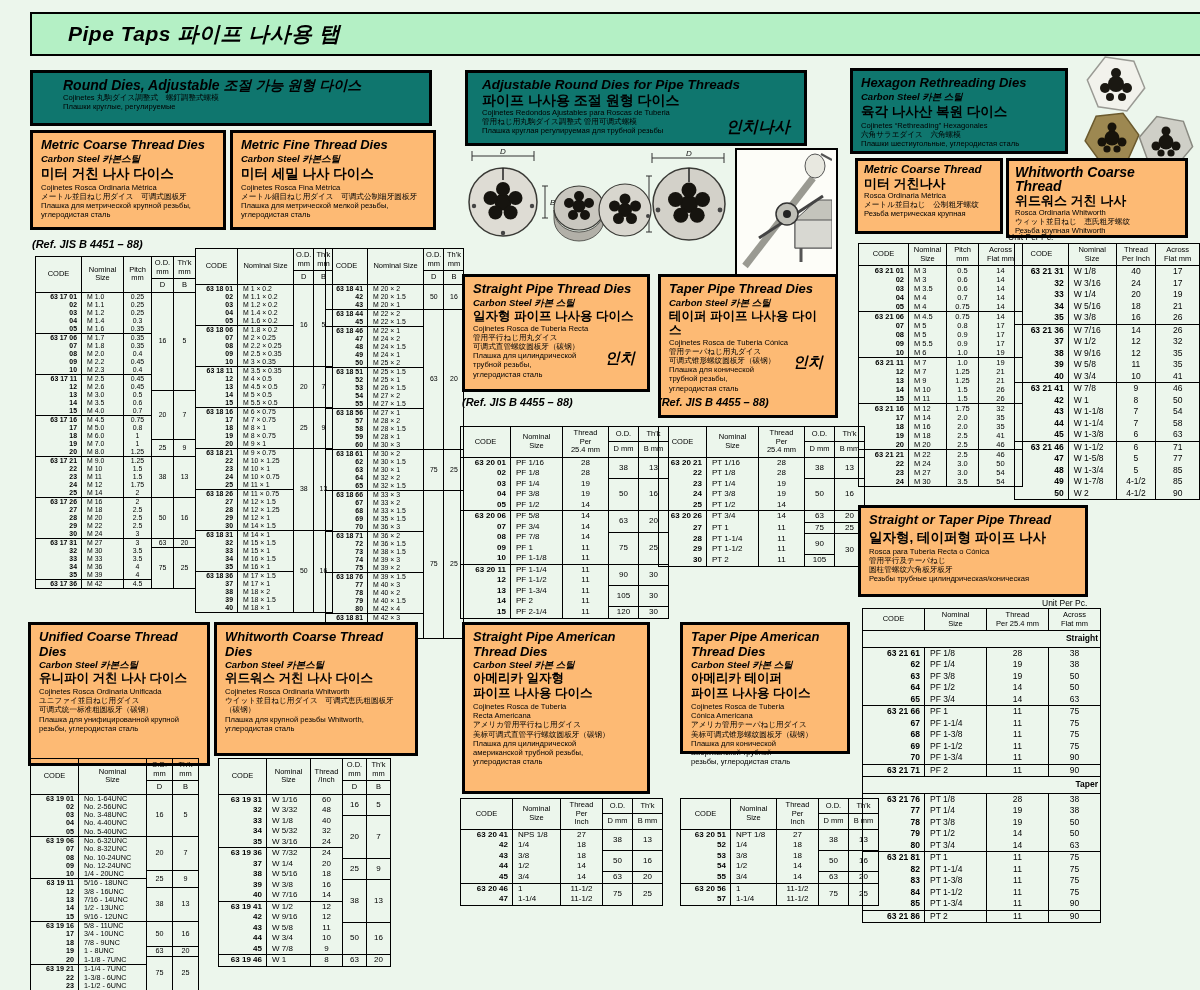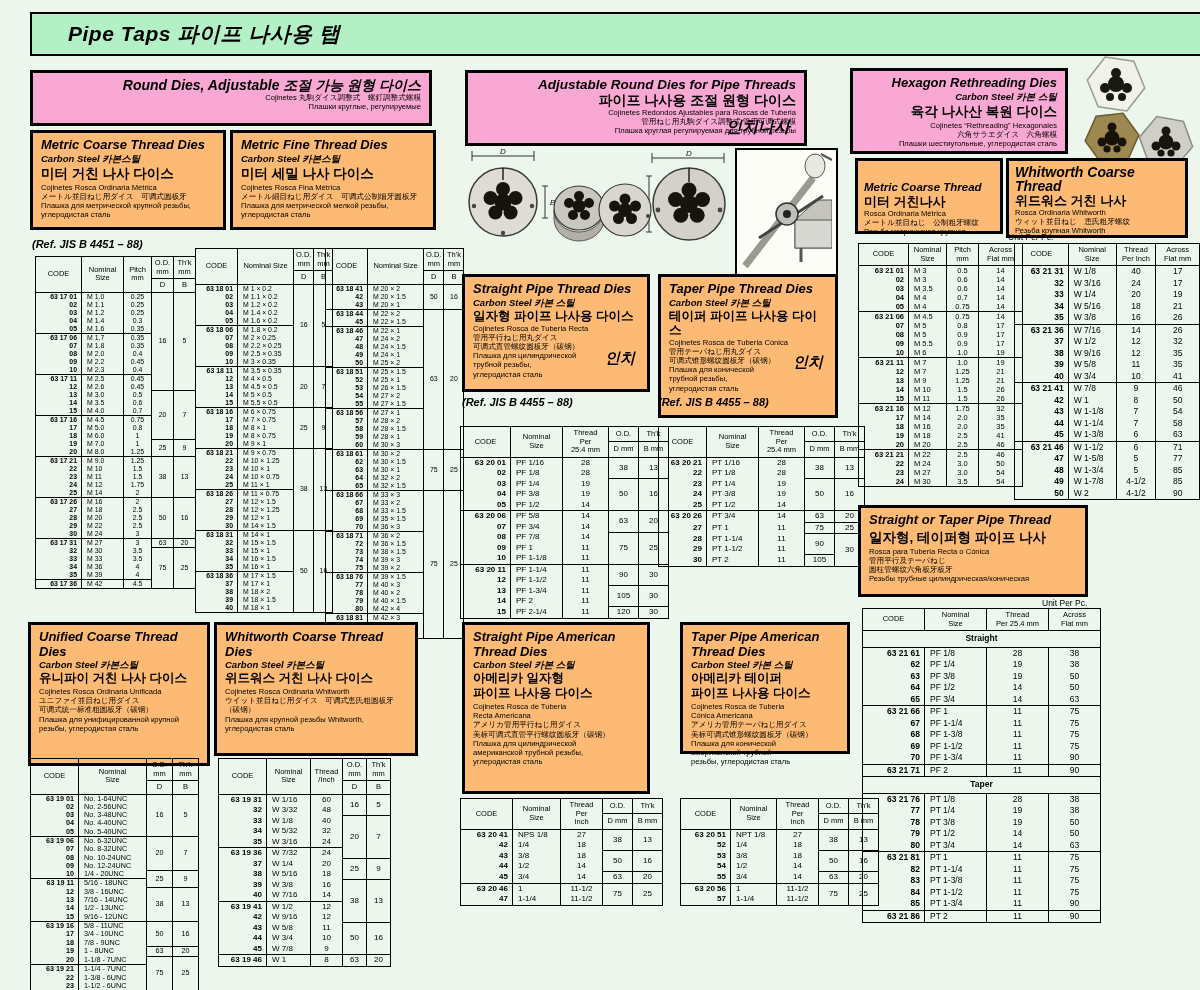--- a/index.html
+++ b/index.html
@@ -10,21 +10,21 @@
     overflow:hidden;
   }
   .page{position:absolute;inset:0;}
   .banner{
     position:absolute;left:30px;top:12px;width:1136px;height:40px;
     background:#b4f0c5;border:2px solid #000;
     display:flex;align-items:center;padding-left:36px;
     font-style:italic;font-weight:bold;font-size:21px;letter-spacing:.5px;
   }
   .box{position:absolute;border:3px solid #000;box-sizing:border-box;padding:5px 8px;}
-  .salmon{background:#f9a8d4;text-align:right;}
+  .salmon{background:#0f766e;}
   .cyan{background:#fdba74;}
   .b-title{font-style:italic;font-weight:bold;font-size:13px;line-height:14.5px;white-space:pre-line;}
   .b-sub{font-style:italic;font-weight:bold;font-size:9.5px;line-height:11px;}
   .b-kor{font-weight:bold;font-size:13.5px;line-height:17px;white-space:pre-line;margin:1px 0;}
   .b-line{font-size:7.6px;line-height:9.2px;}
   .badge{position:absolute;font-style:italic;font-weight:bold;}
   .ref{position:absolute;font-style:italic;font-weight:bold;font-size:11px;}
   .unit{position:absolute;font-size:8.5px;}
   .tbl{position:absolute;}
   .tbl table{border-collapse:collapse;border-bottom:1px solid #000;}
@@ -33,22 +33,22 @@
     border-top:1px solid #000;border-bottom:1px solid #000;
     font-weight:normal;font-size:7.5px;line-height:8.5px;
     white-space:pre-line;text-align:center;vertical-align:middle;padding:2px 2px;
   }
   .tbl tbody td{text-align:center;vertical-align:middle;padding:0 3px;white-space:nowrap;}
   .tbl tr.gs td{border-top:1px solid #000;}
   .tbl td.mg{border-top:1px solid #000;}
   .tbl td.code{text-align:right;font-weight:bold;padding-right:4px;}
   .tbl td.size{text-align:left;padding-left:5px;}
   .tbl tr.section td{
-    font-weight:bold;font-size:8.5px;text-align:center;
-    border-top:1px solid #000;border-bottom:1px solid #000;padding:2px 12px;
+    font-weight:bold;font-size:8.5px;text-align:right;
+    border-top:1px solid #000;border-bottom:1px solid #000;padding:2px 2px;
   }
   .t-xxs td{font-size:6.9px;line-height:8px;}
   .t-xs td{font-size:7.2px;line-height:8.3px;}
   .t-sm td{font-size:7.5px;line-height:9px;}
   .t-md td{font-size:8px;line-height:10.5px;}
   .t-lg td{font-size:8.5px;line-height:11.5px;}
   .illus{position:absolute;}
   .framed{border:2px solid #000;background:#fdfdf8;}
 </style>
 </head>
@@ -1086,21 +1086,21 @@
       <polygon points="67,86 80.5,62.6 107.5,62.6 121,86 107.5,109.4 80.5,109.4" fill="#cfcfc7" stroke="#8a8a82" stroke-width="1.5" transform="rotate(10 94 86)"></polygon>
       <circle cx="94" cy="86" r="7.5" fill="#17150f"></circle>
       <circle cx="94" cy="75" r="4.5" fill="#17150f"></circle>
       <circle cx="84" cy="90" r="4.5" fill="#17150f"></circle>
       <circle cx="104" cy="90" r="4.5" fill="#17150f"></circle>
       <circle cx="89" cy="97" r="3.6" fill="#17150f"></circle>
       <circle cx="99" cy="97" r="3.6" fill="#17150f"></circle>
     </g>
   </svg>
 
-  <div class="box cyan" style="left:855px;top:158px;width:148px;height:76px;padding:20px 6px;">
+  <div class="box cyan" style="left:855px;top:158px;width:148px;height:76px;padding:2px 6px;">
     <div class="b-title" style="font-size:11.5px;line-height:13px;">Metric Coarse Thread</div>
     <div class="b-kor" style="font-size:13px;line-height:15px;margin:0;">미터 거친나사</div>
     <div>
         <div class="b-line">Rosca Ordinaria Métrica</div>
         <div class="b-line">メートル並目ねじ　公制粗牙螺纹</div>
         <div class="b-line">Резьба метрическая крупная</div>
       </div>
   </div>
   <div class="box cyan" style="left:1006px;top:158px;width:182px;height:80px;padding:4px 6px;">
     <div class="b-title" style="font-size:14px;line-height:14px;">Whitworth Coarse Thread</div>

